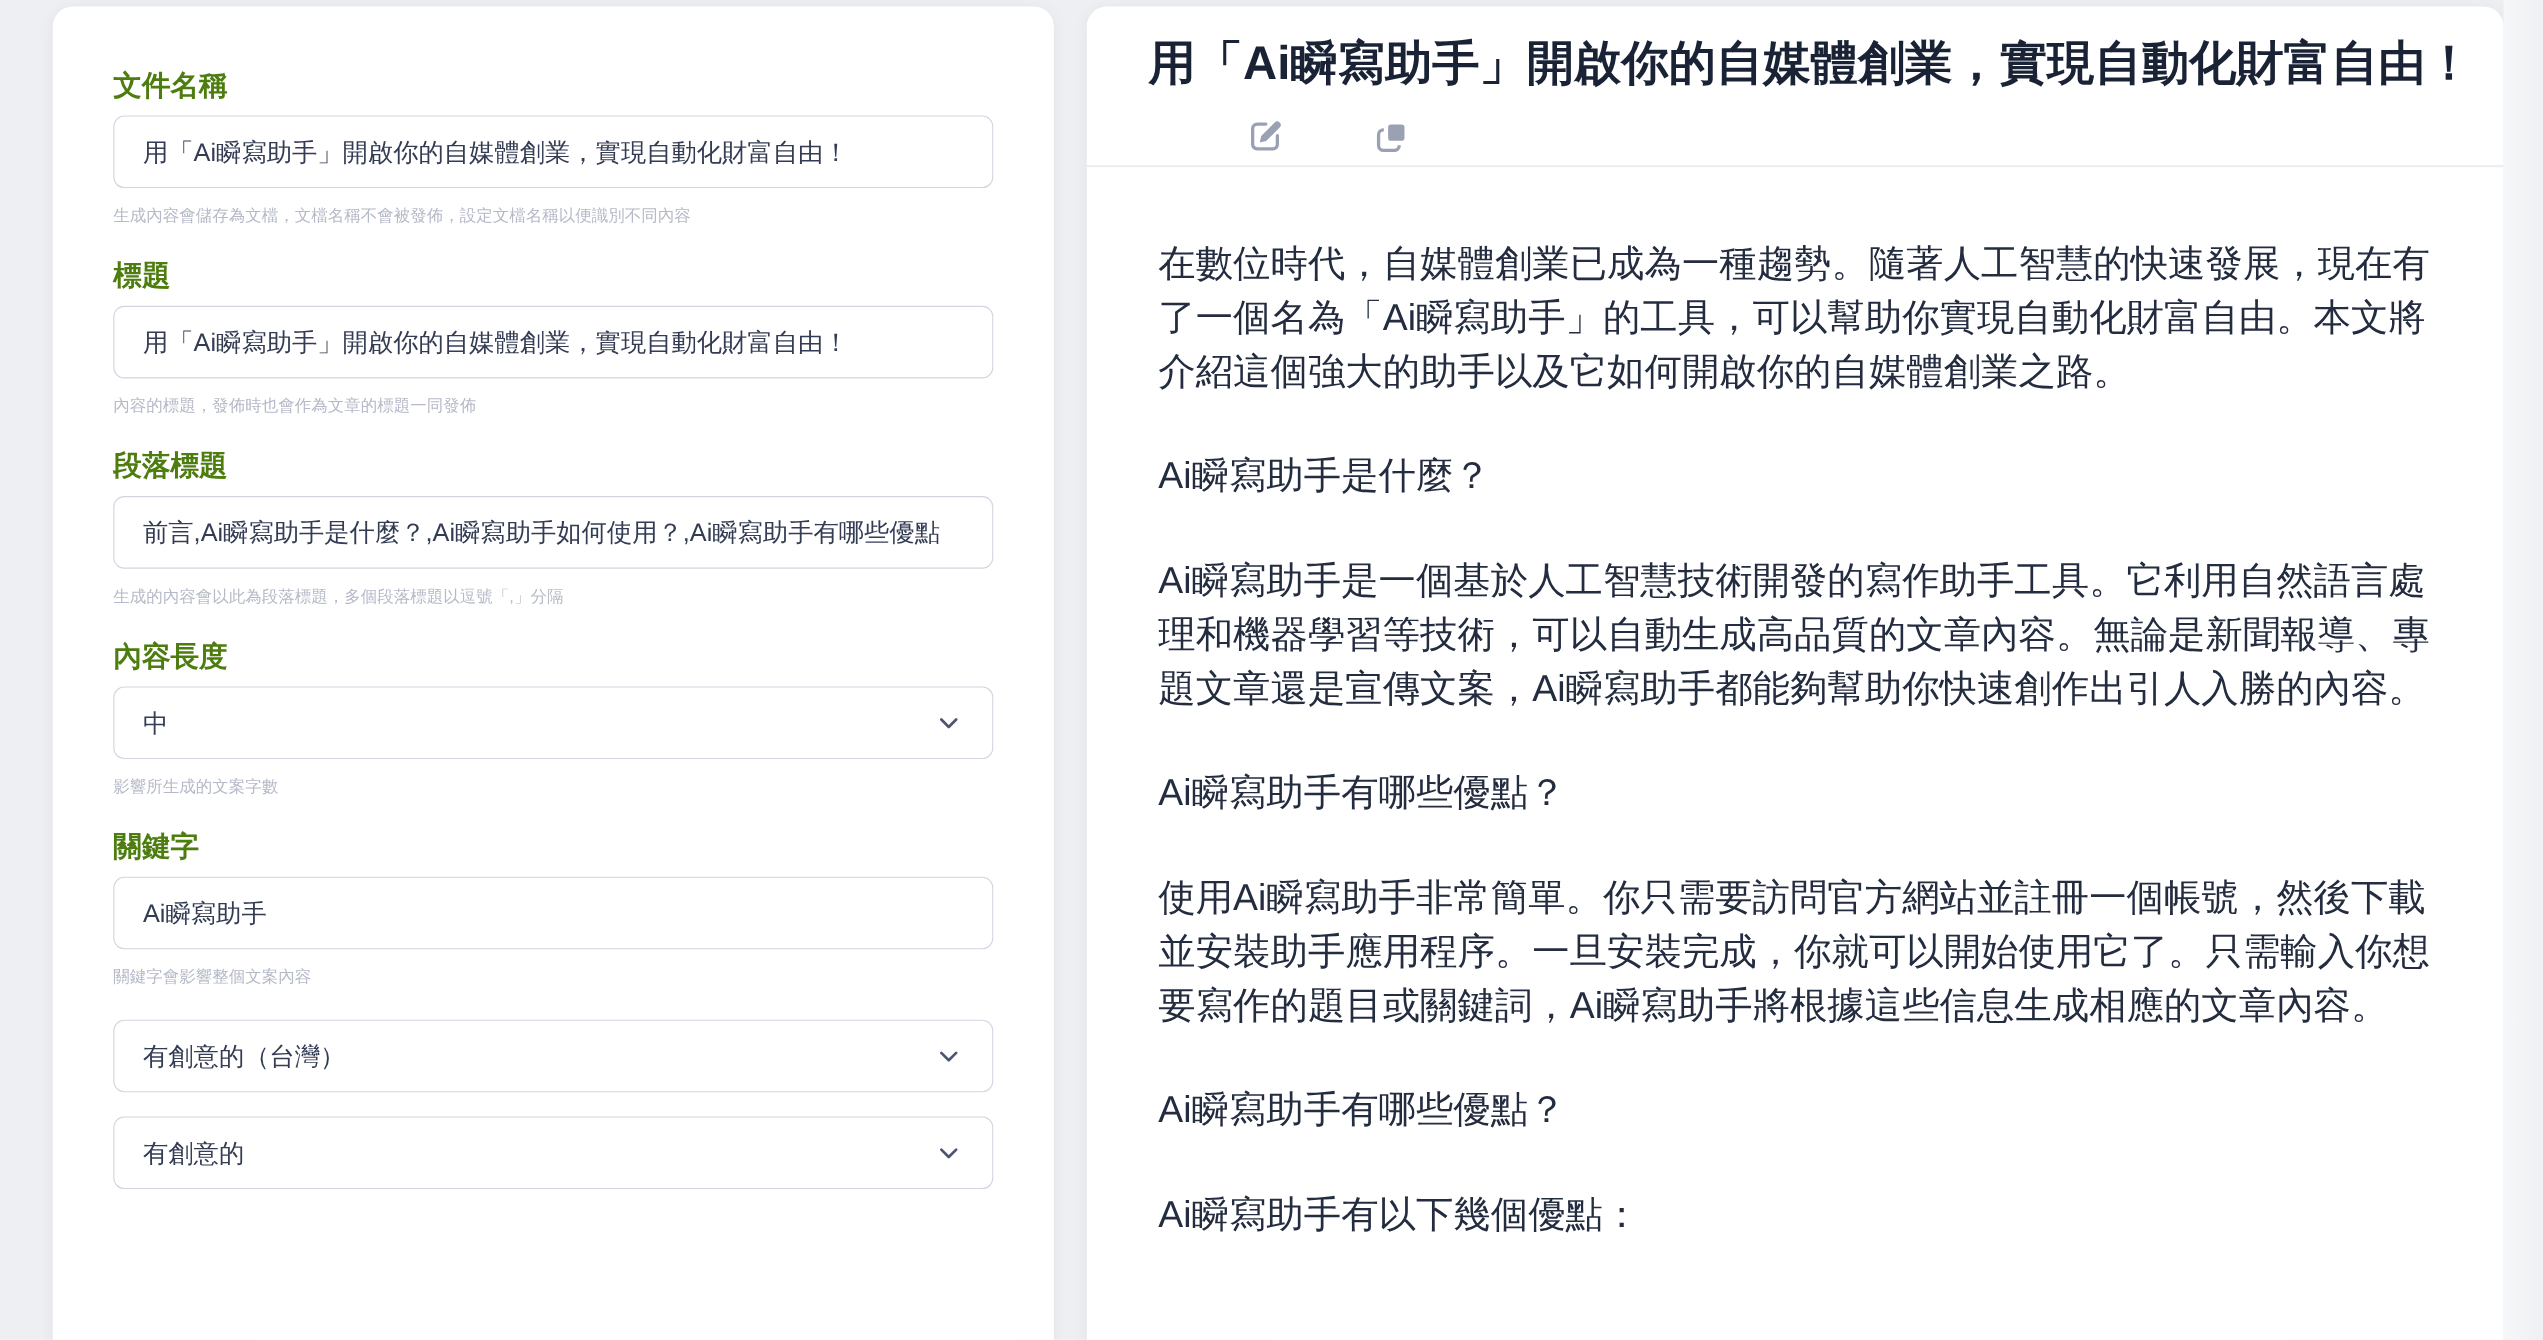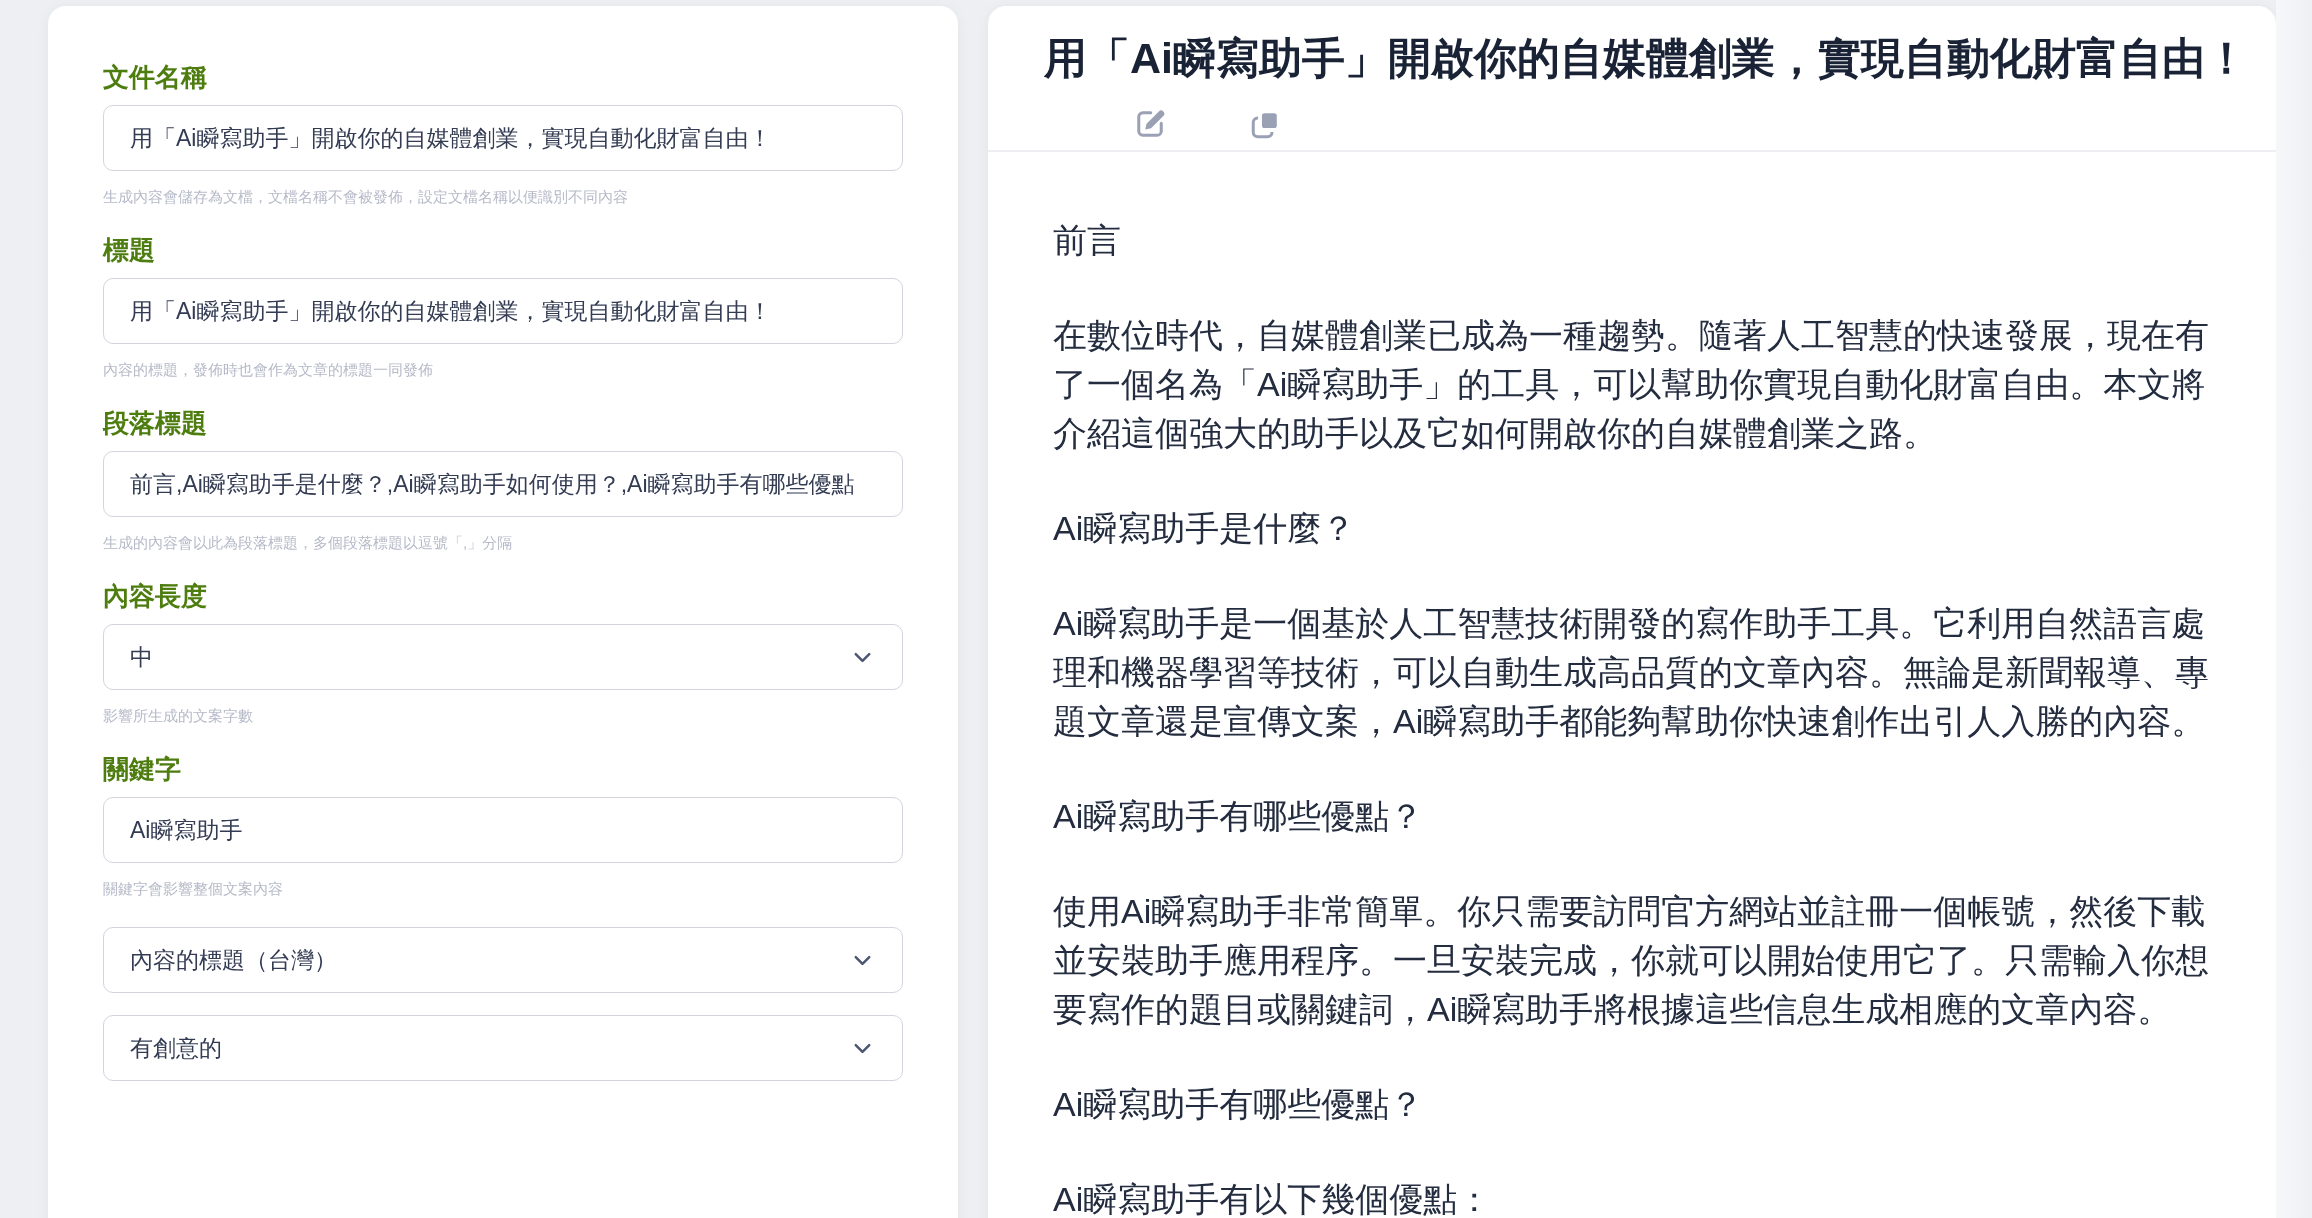--- a/index.html
+++ b/index.html
@@ -147,21 +147,21 @@
   </div>
 
   <div class="field">
     <div class="field-label">關鍵字</div>
     <input class="text-input" type="text" value="Ai瞬寫助手" style="">
     <div class="field-help">關鍵字會影響整個文案內容</div>
   </div>
 
   <div class="field">
     <div class="select">
-      <span>內容的標題（台灣）</span>
+      <span>有創意的（台灣）</span>
       <svg class="chev" viewBox="0 0 24 24" fill="none" stroke="currentColor" stroke-width="2.2" stroke-linecap="round" stroke-linejoin="round">
           <path d="M6 9l6 6 6-6"></path>
         </svg>
     </div>
   </div>
 
   <div class="field">
     <div class="select">
       <span>有創意的</span>
       <svg class="chev" viewBox="0 0 24 24" fill="none" stroke="currentColor" stroke-width="2.2" stroke-linecap="round" stroke-linejoin="round">
@@ -186,21 +186,20 @@
       <button class="icon-btn">
         <svg viewBox="0 0 24 24" fill="none">
           <rect x="3.5" y="8" width="12.5" height="12.5" rx="3" fill="none" stroke="currentColor" stroke-width="2"></rect>
           <rect x="8" y="3.5" width="12.5" height="12.5" rx="3" fill="currentColor" stroke="#ffffff" stroke-width="2.6"></rect>
         </svg>
       </button>
     </div>
   </header>
 
   <div class="article-content">
-    <div class="block">前言</div>
     <div class="block">在數位時代，自媒體創業已成為一種趨勢。隨著人工智慧的快速發展，現在有了一個名為「Ai瞬寫助手」的工具，可以幫助你實現自動化財富自由。本文將介紹這個強大的助手以及它如何開啟你的自媒體創業之路。</div>
     <div class="block">Ai瞬寫助手是什麼？</div>
     <div class="block">Ai瞬寫助手是一個基於人工智慧技術開發的寫作助手工具。它利用自然語言處理和機器學習等技術，可以自動生成高品質的文章內容。無論是新聞報導、專題文章還是宣傳文案，Ai瞬寫助手都能夠幫助你快速創作出引人入勝的內容。</div>
     <div class="block">Ai瞬寫助手有哪些優點？</div>
     <div class="block">使用Ai瞬寫助手非常簡單。你只需要訪問官方網站並註冊一個帳號，然後下載並安裝助手應用程序。一旦安裝完成，你就可以開始使用它了。只需輸入你想要寫作的題目或關鍵詞，Ai瞬寫助手將根據這些信息生成相應的文章內容。</div>
     <div class="block">Ai瞬寫助手有哪些優點？</div>
     <div class="block">Ai瞬寫助手有以下幾個優點：</div>
   </div>
 
 </section>

